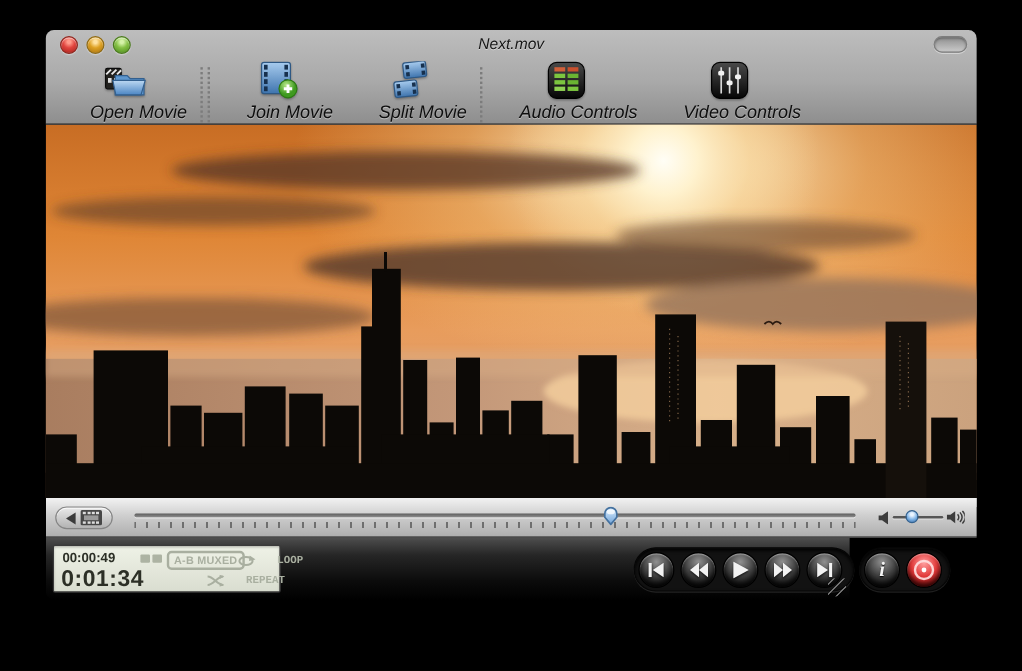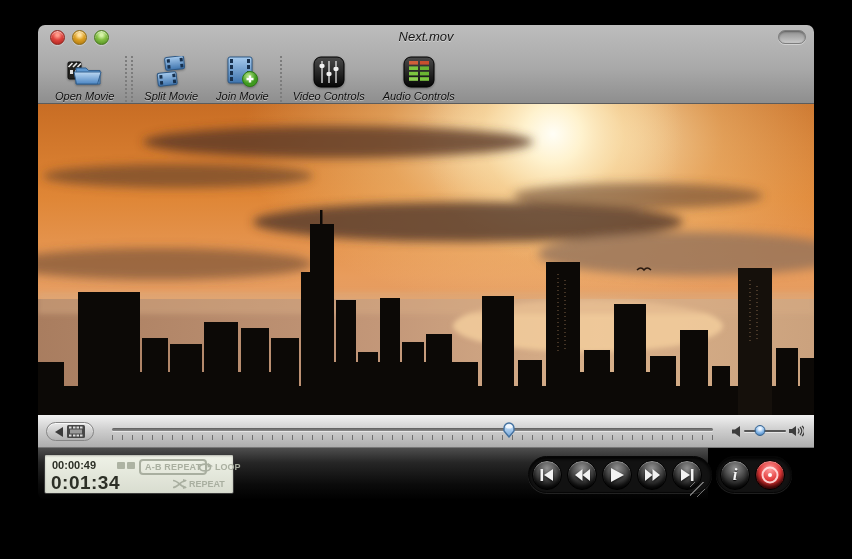--- a/index.html
+++ b/index.html
@@ -30,21 +30,21 @@
     position:absolute;right:8px;top:5px;width:26px;height:12px;border-radius:7px;
     background:linear-gradient(#8f8f8f,#c9c9c9);border:1px solid #7d7d7d;
     box-shadow:inset 0 1px 2px rgba(0,0,0,.35),0 1px 0 rgba(255,255,255,.4);
   }
   .tbrow{
     position:absolute;left:8px;right:10px;top:23px;height:54px;
     display:flex;align-items:flex-end;
   }
   .tbitem{display:flex;flex-direction:column;align-items:center;gap:2px;padding:0 9px;cursor:default;}
   .tbicon{height:34px;display:flex;align-items:flex-end;justify-content:center;filter:drop-shadow(0 1px 1px rgba(0,0,0,.35));}
-  .tblabel{font-size:11px;color:#0e0e0e;white-space:nowrap;text-shadow:0 1px 0 rgba(255,255,255,.4);}
+  .tblabel{font-size:15px;color:#0e0e0e;white-space:nowrap;text-shadow:0 1px 0 rgba(255,255,255,.4);margin-left:20px;}
   .tbsep{border-left:2px dotted #7c7c7c;height:46px;margin:0 2px;align-self:flex-end;}
   .tbspacer{flex:1;}
   
   .video{position:absolute;left:0;top:79px;width:776px;height:311px;background:#1a0d04;}
   .video svg{display:block;width:776px;height:311px;}
   
   .scrubber{
     position:absolute;left:0;top:390px;width:776px;height:33px;
     background:linear-gradient(#f2f2f2,#cfcfcf 45%,#aeaeae);
     border-bottom:1px solid #777;box-sizing:border-box;
@@ -84,21 +84,21 @@
     box-shadow:inset 0 1px 2px rgba(0,0,0,.25);box-sizing:border-box;
   }
   .lcd .elapsed{position:absolute;left:7px;top:4px;font-size:11px;font-weight:bold;color:#2c2f26;}
   .lcd .duration{position:absolute;left:6px;top:17px;font-size:19px;font-weight:bold;color:#2c2f26;letter-spacing:.5px;}
   .lcd .rects{position:absolute;left:72px;top:7px;display:flex;gap:2px;}
   .lcd .rects i{display:block;width:8px;height:7px;background:#adb3a3;border-radius:1px;}
   .lcd .chip{
     position:absolute;left:94px;top:4px;padding:1px 4px;border:2px solid #a9afa0;border-radius:4px;
     font-size:9px;font-weight:bold;color:#a9afa0;letter-spacing:.2px;white-space:nowrap;
   }
-  .lcd .mode{position:absolute;display:flex;align-items:center;gap:2px;font-size:9px;font-weight:bold;color:#a9afa0;}
+  .lcd .mode{position:absolute;display:flex;align-items:center;gap:18px;font-size:9px;font-weight:bold;color:#a9afa0;font-family:Liberation Mono, monospace;}
   .lcd .mode.loop{left:153px;top:7px;}
   .lcd .mode.muxed{left:127px;top:24px;}
   .pillgroup{
     position:absolute;top:8px;height:37px;border-radius:19px;display:flex;align-items:center;gap:5px;
     background:#121212;border:1px solid #060606;box-sizing:border-box;padding:0 3px;
     box-shadow:inset 0 2px 3px rgba(0,0,0,.9),0 1px 0 rgba(255,255,255,.12);
   }
   .pillgroup.transport{left:490px;width:184px;}
   .pillgroup.extra{left:678px;width:76px;}
   .cbtn{
@@ -196,20 +196,41 @@
               <rect x="8" y="12" width="3" height="4" fill="#ddd"></rect>
             <path d="M9 10 h10 l2.5 2.5 H33 V26 H9 z" fill="#5e97cf" stroke="#33608f"></path>
             <path d="M7 14 h27 l-3.5 12 H9.5 z" fill="url(#scrGrad)" stroke="#33608f"></path>
           </svg>
         </span>
         <span class="tblabel">Open Movie</span>
       </div>
       <div class="tbsep"></div>
 
       <div class="tbsep"></div>
+
+      <div class="tbitem">
+        <span class="tbicon">
+          <svg width="34" height="32" viewBox="0 0 34 32">
+            <rect x="3" y="1" width="24" height="26" rx="2" fill="url(#filmGrad)" stroke="#2e5884"></rect>
+            <g fill="#17304d">
+              <rect x="5" y="3" width="3" height="4"></rect>
+                <rect x="5" y="9" width="3" height="4"></rect>
+              <rect x="5" y="15" width="3" height="4"></rect>
+                <rect x="5" y="21" width="3" height="4"></rect>
+              <rect x="22" y="3" width="3" height="4"></rect>
+                <rect x="22" y="9" width="3" height="4"></rect>
+              <rect x="22" y="15" width="3" height="4"></rect>
+                <rect x="22" y="21" width="3" height="4"></rect>
+            </g>
+            <circle cx="25" cy="23" r="7.5" fill="url(#greenGrad)" stroke="#2c7a12"></circle>
+            <path d="M25 19.5 v7 M21.5 23 h7" stroke="#fff" stroke-width="2.4"></path>
+          </svg>
+        </span>
+        <span class="tblabel">Join Movie</span>
+      </div>
 
       <div class="tbitem">
         <span class="tbicon">
           <svg width="34" height="32" viewBox="0 0 34 32">
             <g transform="rotate(-6 17 16)">
               <rect x="12" y="1" width="19" height="13" rx="2" fill="url(#filmGrad)" stroke="#2e5884"></rect>
               <rect x="3" y="16" width="19" height="13" rx="2" fill="url(#filmGrad)" stroke="#2e5884"></rect>
               <g fill="#17304d">
                 <rect x="14" y="3" width="3" height="3.5"></rect>
                   <rect x="14" y="9" width="3" height="3.5"></rect>
@@ -218,80 +239,59 @@
                 <rect x="5" y="18" width="3" height="3.5"></rect>
                   <rect x="5" y="24" width="3" height="3.5"></rect>
                 <rect x="18" y="18" width="3" height="3.5"></rect>
                   <rect x="18" y="24" width="3" height="3.5"></rect>
               </g>
             </g>
           </svg>
         </span>
         <span class="tblabel">Split Movie</span>
       </div>
+      <div class="tbsep"></div>
 
       <div class="tbitem">
         <span class="tbicon">
-          <svg width="34" height="32" viewBox="0 0 34 32">
-            <rect x="3" y="1" width="24" height="26" rx="2" fill="url(#filmGrad)" stroke="#2e5884"></rect>
-            <g fill="#17304d">
-              <rect x="5" y="3" width="3" height="4"></rect>
-                <rect x="5" y="9" width="3" height="4"></rect>
-              <rect x="5" y="15" width="3" height="4"></rect>
-                <rect x="5" y="21" width="3" height="4"></rect>
-              <rect x="22" y="3" width="3" height="4"></rect>
-                <rect x="22" y="9" width="3" height="4"></rect>
-              <rect x="22" y="15" width="3" height="4"></rect>
-                <rect x="22" y="21" width="3" height="4"></rect>
+          <svg width="32" height="32" viewBox="0 0 32 32">
+            <rect x="1" y="1" width="30" height="30" rx="7" fill="url(#darkIcon)" stroke="#000"></rect>
+            <g>
+              <rect x="6" y="5" width="9" height="3.6" fill="#d0603a"></rect>
+                <rect x="17" y="5" width="9" height="3.6" fill="#c8502e"></rect>
+              <rect x="6" y="10.4" width="9" height="3.6" fill="#7cc63f"></rect>
+                <rect x="17" y="10.4" width="9" height="3.6" fill="#6ab432"></rect>
+              <rect x="6" y="15.8" width="9" height="3.6" fill="#7cc63f"></rect>
+                <rect x="17" y="15.8" width="9" height="3.6" fill="#6ab432"></rect>
+              <rect x="6" y="21.2" width="9" height="3.6" fill="#8ed152"></rect>
+                <rect x="17" y="21.2" width="9" height="3.6" fill="#7cc63f"></rect>
             </g>
-            <circle cx="25" cy="23" r="7.5" fill="url(#greenGrad)" stroke="#2c7a12"></circle>
-            <path d="M25 19.5 v7 M21.5 23 h7" stroke="#fff" stroke-width="2.4"></path>
           </svg>
         </span>
-        <span class="tblabel">Join Movie</span>
-      </div>
-      <div class="tbsep"></div>
+        <span class="tblabel">Audio Controls</span>
+      </div>
 
       <div class="tbitem">
         <span class="tbicon">
           <svg width="32" height="32" viewBox="0 0 32 32">
             <rect x="1" y="1" width="30" height="30" rx="7" fill="url(#darkIcon)" stroke="#000"></rect>
             <g stroke="#d8d8d8" stroke-width="1.4">
               <line x1="9" y1="5" x2="9" y2="27"></line>
                 <line x1="16" y1="5" x2="16" y2="27"></line>
                 <line x1="23" y1="5" x2="23" y2="27"></line>
             </g>
             <g fill="#f2f2f2">
               <rect x="6.5" y="8" width="5" height="4" rx="1.4"></rect>
               <rect x="13.5" y="16" width="5" height="4" rx="1.4"></rect>
               <rect x="20.5" y="11" width="5" height="4" rx="1.4"></rect>
             </g>
             <polygon points="9,5 23,5 16,5" fill="none"></polygon>
           </svg>
         </span>
         <span class="tblabel">Video Controls</span>
-      </div>
-
-      <div class="tbitem">
-        <span class="tbicon">
-          <svg width="32" height="32" viewBox="0 0 32 32">
-            <rect x="1" y="1" width="30" height="30" rx="7" fill="url(#darkIcon)" stroke="#000"></rect>
-            <g>
-              <rect x="6" y="5" width="9" height="3.6" fill="#d0603a"></rect>
-                <rect x="17" y="5" width="9" height="3.6" fill="#c8502e"></rect>
-              <rect x="6" y="10.4" width="9" height="3.6" fill="#7cc63f"></rect>
-                <rect x="17" y="10.4" width="9" height="3.6" fill="#6ab432"></rect>
-              <rect x="6" y="15.8" width="9" height="3.6" fill="#7cc63f"></rect>
-                <rect x="17" y="15.8" width="9" height="3.6" fill="#6ab432"></rect>
-              <rect x="6" y="21.2" width="9" height="3.6" fill="#8ed152"></rect>
-                <rect x="17" y="21.2" width="9" height="3.6" fill="#7cc63f"></rect>
-            </g>
-          </svg>
-        </span>
-        <span class="tblabel">Audio Controls</span>
       </div>
 
       <div class="tbspacer"></div>
 
     </div>
   </header>
 
   <div class="video">
     <svg viewBox="0 0 776 311" preserveAspectRatio="none">
       <rect x="0" y="0" width="776" height="311" fill="url(#skyGrad)"></rect>
@@ -398,21 +398,21 @@
     </div>
   </div>
 
   <div class="bottombar">
     <div class="lcd">
       <span class="elapsed">00:00:49</span>
       <span class="rects">
           <i></i>
           <i></i>
         </span>
-      <span class="chip">A-B REPEAT</span>
+      <span class="chip">A-B MUXED</span>
       <span class="mode loop">
         <svg width="15" height="9" viewBox="0 0 15 9">
           <ellipse cx="7" cy="4.5" rx="5.5" ry="3.4" fill="none" stroke="#a9afa0" stroke-width="1.7"></ellipse>
           <polygon points="10,0 15,3.2 9.5,4.6" fill="#a9afa0"></polygon>
         </svg>
         <b>LOOP</b>
       </span>
       <span class="duration">0:01:34</span>
       <span class="mode muxed">
         <svg width="15" height="10" viewBox="0 0 15 10">

